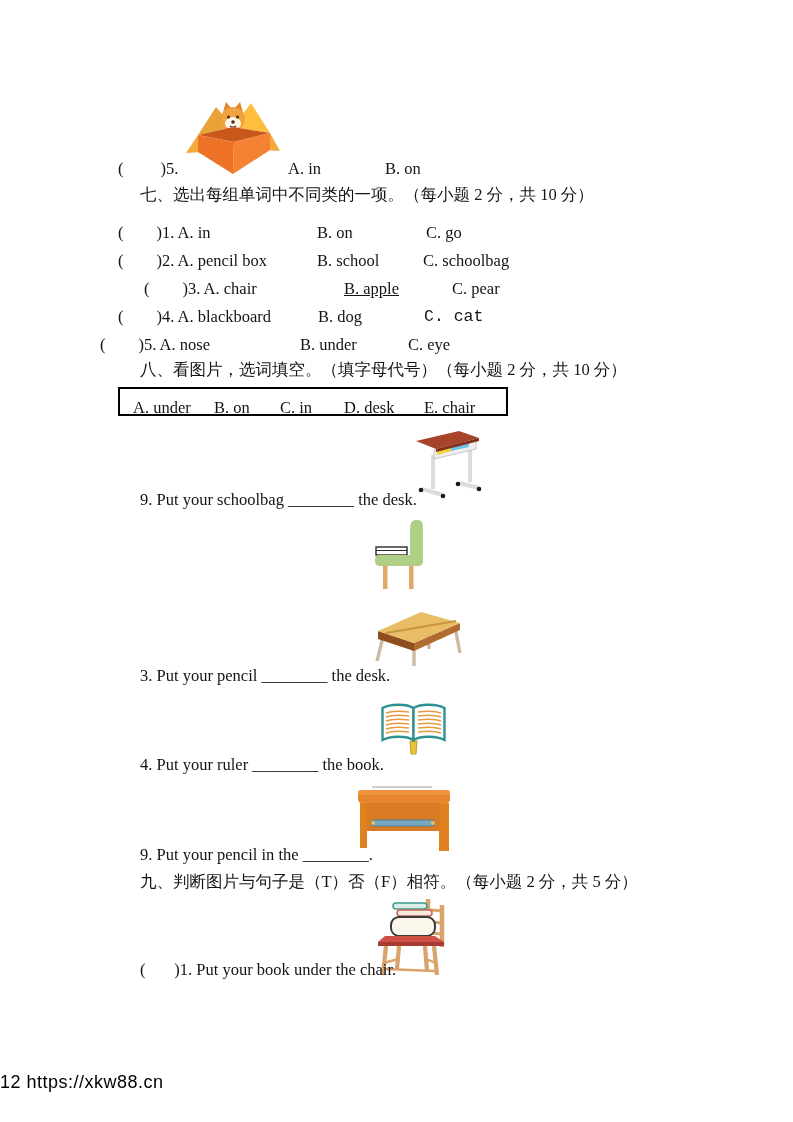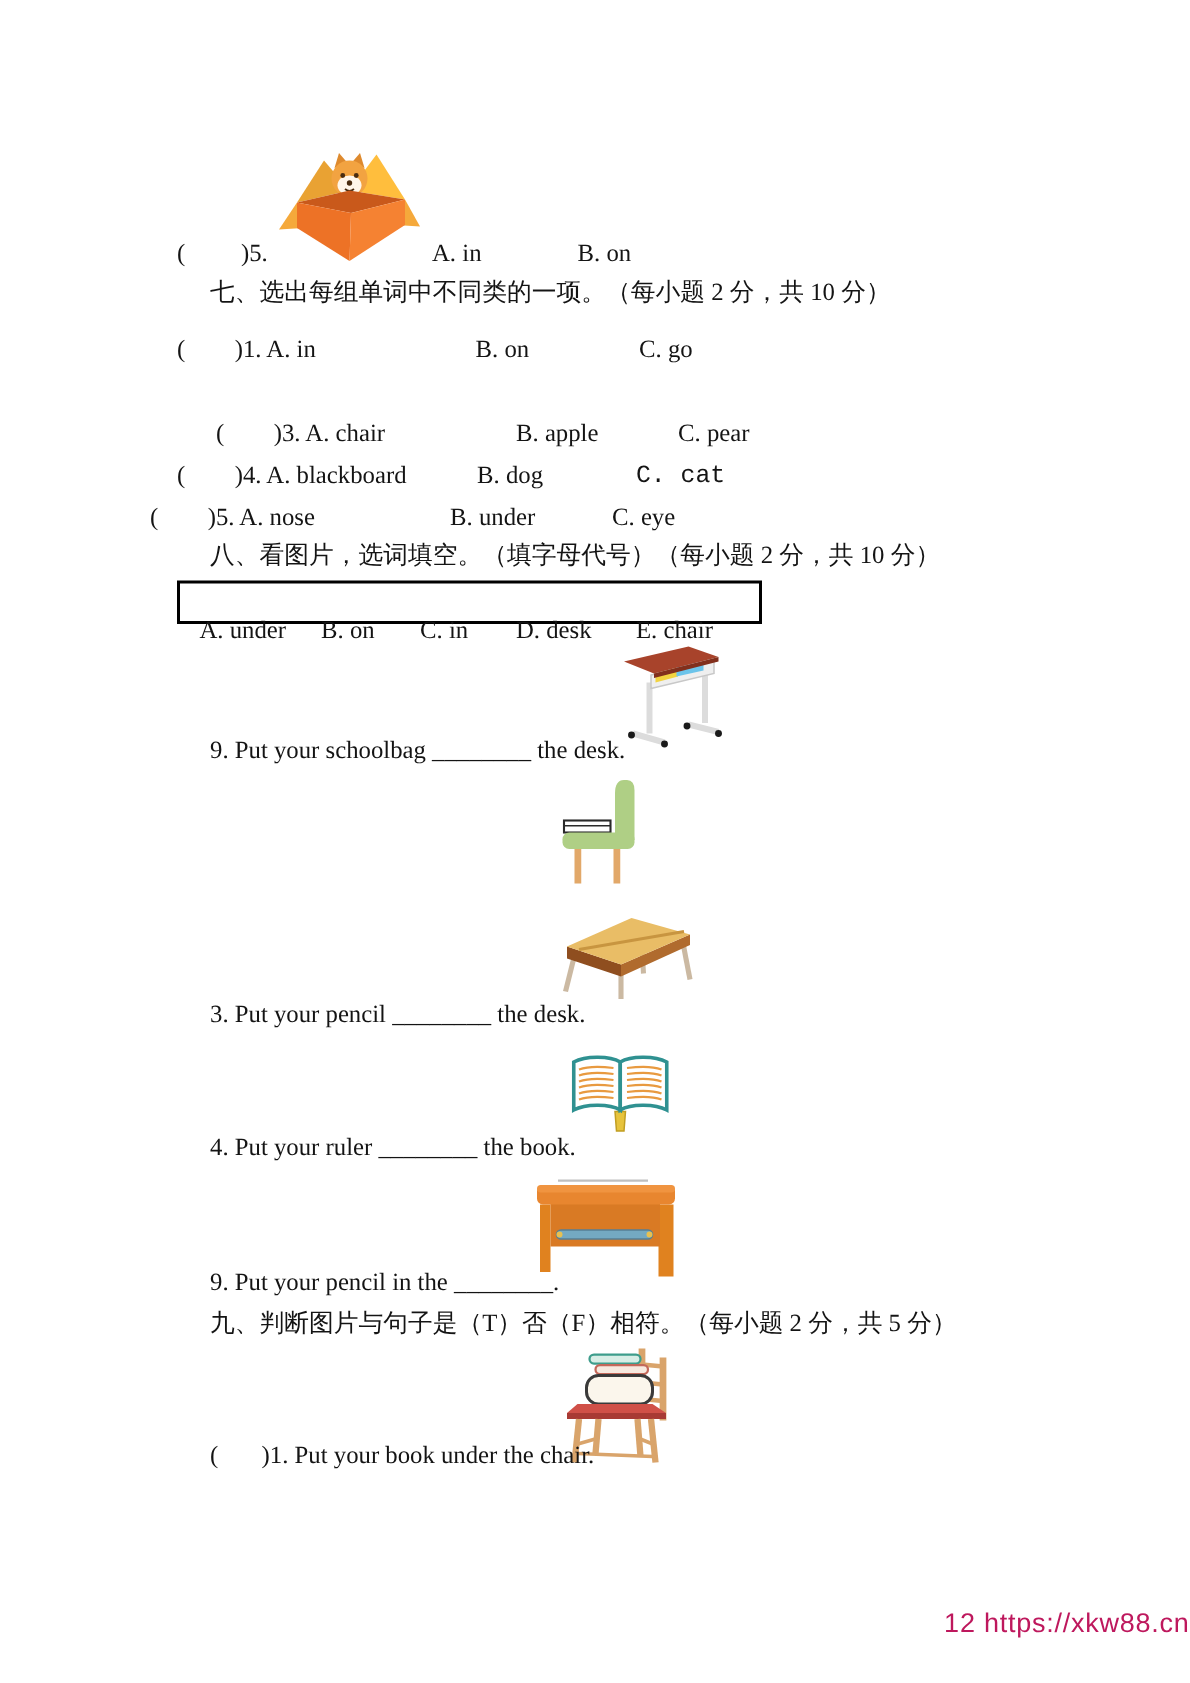--- a/index.html
+++ b/index.html
@@ -9,26 +9,26 @@
     font-family:"Liberation Serif","DejaVu Serif",serif;
     font-size:16.5px; color:#141414; overflow:hidden;
   }
   .abs { position:absolute; white-space:pre; line-height:22px;margin-left:22px; }
   .row { position:absolute; height:22px; }
   .row > span { position:absolute; top:0; white-space:pre; line-height:22px; }
   .wordbank {
     position:absolute; left:118px; top:387px; width:390px; height:29px;
     border:2px solid #000000; background:#ffffff;
   }
-  .wordbank > span { position:absolute; top:20px; white-space:pre; line-height:22px; }
+  .wordbank > span { position:absolute; top:8px; white-space:pre; line-height:22px; }
   .fig { position:absolute; }
   .footer {
-    position:absolute; left:0; top:1072px; width:793px; text-align:right;
+    position:absolute; left:0; top:1072px; width:793px; text-align:left;
     font-family:"Liberation Sans","DejaVu Sans",sans-serif;
-    font-size:18px; color:#be185d; letter-spacing:0.5px;
+    font-size:18px; color:#000000; letter-spacing:0.5px;
   }
 </style>
 </head>
 <body>
 
 <div class="page">
 
   <div class="fig" style="left:185px; top:95px;">
     <svg width="96" height="80" viewBox="0 0 96 80">
       <polygon points="13,40 31,12 48,32" fill="#E9A233"></polygon>
@@ -56,23 +56,28 @@
     <span style="left:267px;">B. on</span>
   </div>
 
   <div class="abs" style="left:118px; top:184px;">七、选出每组单词中不同类的一项。（每小题 2 分，共 10 分）</div>
 
   <div class="row" style="left:118px; top:222px; width:560px;">
     <span style="left:0;">(        )1. A. in</span>
     <span style="left:199px;">B. on</span>
     <span style="left:308px;">C. go</span>
   </div>
+  <div class="row" style="left:118px; top:250px; width:560px;">
+    <span style="left:0;">(        )2. A. pencil box</span>
+    <span style="left:199px;">B. school</span>
+    <span style="left:305px;">C. schoolbag</span>
+  </div>
   <div class="row" style="left:108px; top:278px; width:560px;margin-left:36px;">
     <span style="left:0;">(        )3. A. chair</span>
-    <span style="left:200px;">B. apple</span>
+    <span style="left:200px;text-decoration:underline;">B. apple</span>
     <span style="left:308px;">C. pear</span>
   </div>
   <div class="row" style="left:118px; top:306px; width:560px;">
     <span style="left:0;">(        )4. A. blackboard</span>
     <span style="left:200px;">B. dog</span>
     <span style="left:306px;font-family:Liberation Mono, monospace;">C. cat</span>
   </div>
   <div class="row" style="left:100px; top:334px; width:560px;">
     <span style="left:0;">(        )5. A. nose</span>
     <span style="left:200px;">B. under</span>

